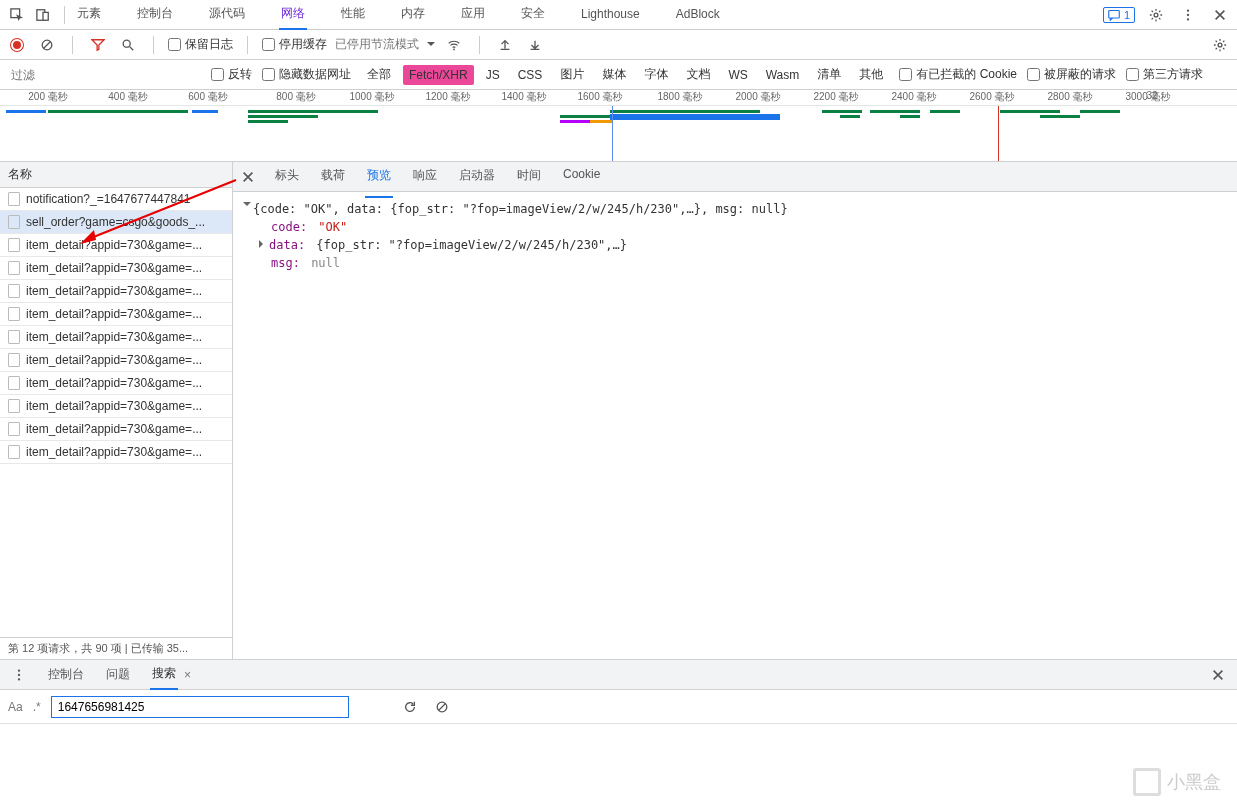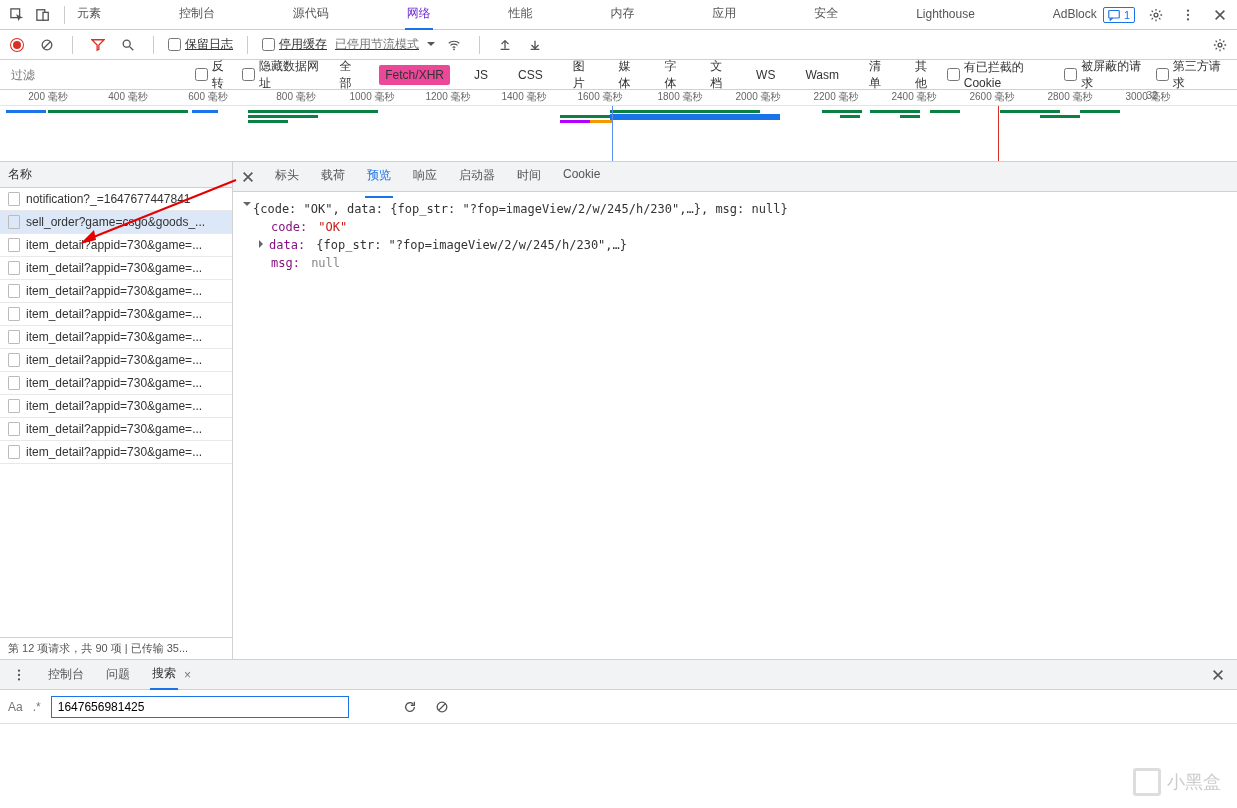--- a/index.html
+++ b/index.html
@@ -2,36 +2,36 @@
 <html><head>
 <meta charset="utf-8">
 <style>
 * { box-sizing: border-box; margin: 0; padding: 0; }
 body { font-family: "Segoe UI", Arial, sans-serif; font-size: 12px; color: #333; background: #fff; width: 1237px; height: 808px; overflow: hidden; position: relative; }
 .row { display: flex; align-items: center; }
 .topbar { height: 30px; border-bottom: 1px solid #ccc; padding: 0 6px; gap: 4px; }
 .icon-btn { width: 22px; height: 22px; display: inline-flex; align-items: center; justify-content: center; color: #555; cursor: pointer; }
 .icon-btn svg { width: 14px; height: 14px; }
 .vsep { width: 1px; height: 18px; background: #ccc; margin: 0 6px; }
-.tabs { display: flex; gap: 32px; align-items: center; flex: 1; justify-content: space-between; }
+.tabs { display: flex; gap: 32px; align-items: center; flex: 1; }
 .tab { padding: 6px 2px; color: #555; cursor: pointer; border-bottom: 2px solid transparent; }
 .tab.active { color: #6d28d9; border-bottom-color: #1a73e8; }
 .top-right { margin-left: auto; display: flex; align-items: center; gap: 10px; }
 .badge { display: inline-flex; align-items: center; gap: 4px; border: 1px solid #1a73e8; border-radius: 2px; padding: 0 4px; color: #1a73e8; font-size: 11px; height: 16px; }
-.toolbar { height: 30px; border-bottom: 1px solid #d0d0d0; padding: 0 6px; gap: 8px; text-decoration: underline; }
+.toolbar { height: 30px; border-bottom: 1px solid #d0d0d0; padding: 0 6px; gap: 8px; }
 .rec { width: 12px; height: 12px; border-radius: 50%; background: #d93025; border: 2px solid #fff; box-shadow: 0 0 0 1px #d93025; }
 .chk { display: inline-flex; align-items: center; gap: 4px; color: #333; }
 .chk input { width: 13px; height: 13px; }
 .ghost { color: #777; }
 .caret-down { border: 4px solid transparent; border-top-color: #555; margin-top: 3px; }
 .filterbar { height: 30px; border-bottom: 1px solid #d0d0d0; padding: 0 11px; gap: 10px; }
 .filter-input { width: 190px; height: 20px; border: none; outline: none; color: #888; font-size: 12px; }
 .ftab { padding: 3px 6px; cursor: pointer; color: #333; }
 .ftab.active { background: #ec4899; border-radius: 2px; }
-.ftabs { display: flex; gap: 18px; align-items: center; }
+.ftabs { display: flex; gap: 6px; align-items: center; }
 .waterfall { height: 72px; border-bottom: 1px solid #d0d0d0; position: relative; overflow: hidden; }
 .ticks { height: 16px; border-bottom: 1px solid #e5e5e5; position: relative; }
 .tick { position: absolute; top: 0; font-size: 10px; color: #666; transform: translateX(-50%); }
 .wf-body { position: relative; height: 56px; }
 .bar { position: absolute; height: 3px; }
 .vline { position: absolute; top: 0; bottom: 0; width: 1px; }
 .mid { display: flex; height: 498px; border-bottom: 1px solid #d0d0d0; }
 .reqlist { width: 233px; border-right: 1px solid #d0d0d0; display: flex; flex-direction: column; position: relative; }
 .reqlist-header { height: 26px; border-bottom: 1px solid #d0d0d0; padding-left: 8px; display: flex; align-items: center; background: #f1f3f4; font-weight: 500; }
 .req-rows { overflow: hidden; }

